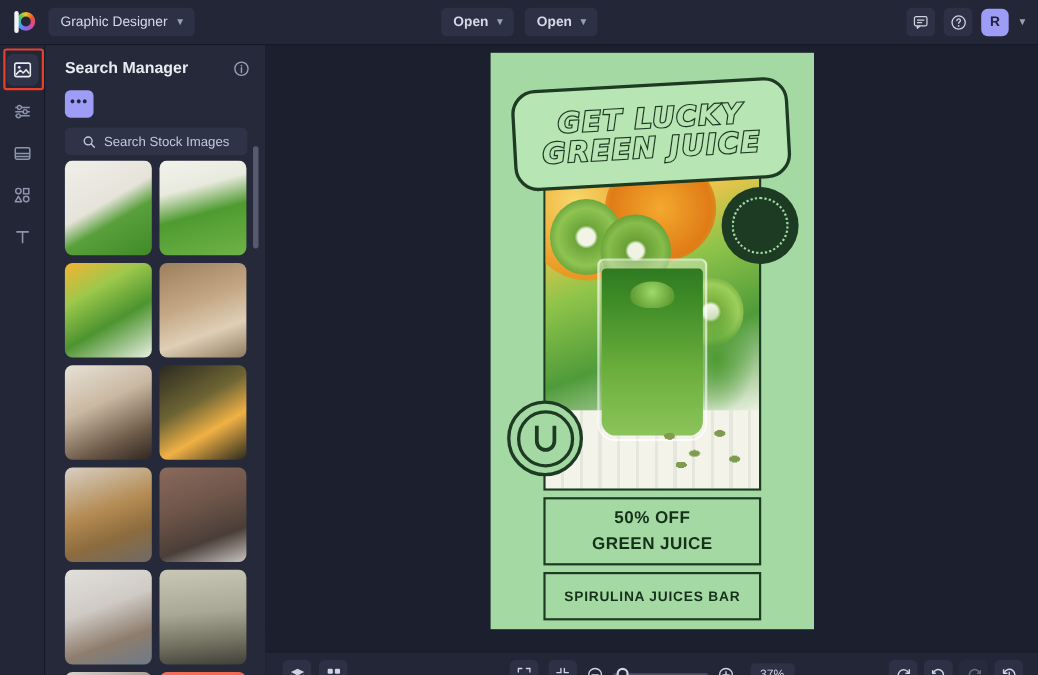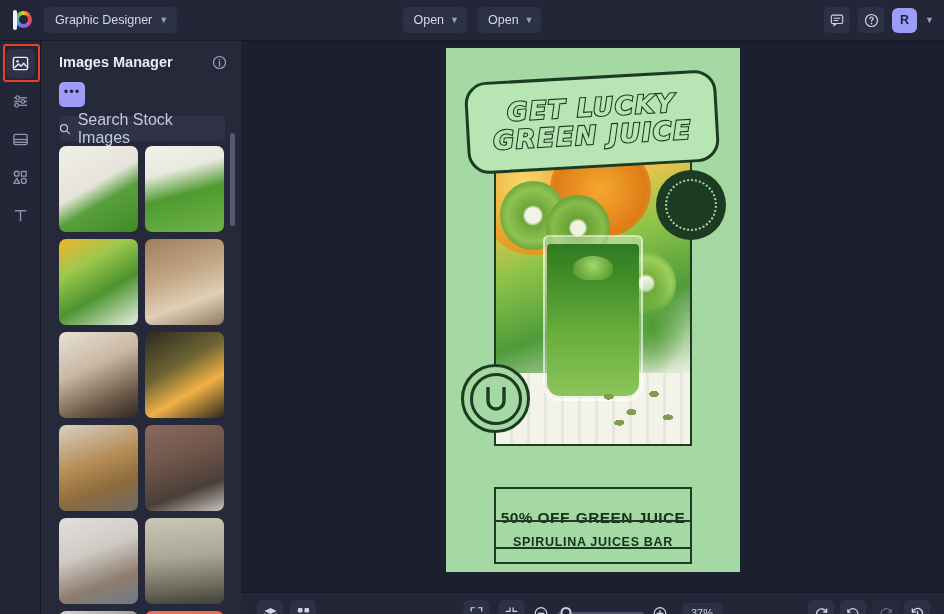--- a/index.html
+++ b/index.html
@@ -31,21 +31,21 @@
   .logo .hole {
     position: absolute; left: 8px; top: 6px; width: 9px; height: 9px; border-radius: 50%; background: #222637;
   }
   .proj-btn {
     height: 26px; padding: 0 9px 0 11px; border-radius: 5px; background: #2c3145;
     display: flex; align-items: center; gap: 7px;
     color: #d6d9e6; font-size: 12.5px; cursor: pointer;
   }
   .center-group {
     position: absolute; left: 50%; transform: translateX(-50%);
-    display: flex; gap: 10px; align-items: flex-end;
+    display: flex; gap: 10px; align-items: flex-end; font-weight: bold;
   }
   .menu-btn {
     height: 26px; padding: 0 8px 0 11px; border-radius: 5px; background: #2c3145;
     display: flex; align-items: center; gap: 6px; color: #d6d9e6; font-size: 12.5px; cursor: pointer;
   }
   .right-group {
     position: absolute; right: 10px; display: flex; align-items: center; gap: 8px;
   }
   .icon-btn {
     width: 26px; height: 26px; border-radius: 5px; background: #2c3145;
@@ -91,21 +91,21 @@
     font-size: 12.5px; display: flex; align-items: center; justify-content: center; cursor: pointer;
   }
   .btn-more {
     width: 26px; height: 25px; border-radius: 5px; background: #9d9cf7; color: #21243a;
     display: flex; align-items: center; justify-content: center; font-size: 13px;
     letter-spacing: 1px; cursor: pointer; padding-bottom: 6px;
   }
   .search-box {
     margin-top: 9px; height: 25px; border-radius: 5px; background: #2e3347;
     display: flex; align-items: center; justify-content: center; gap: 7px;
-    color: #c3c8da; font-size: 16px; cursor: pointer;
+    color: #c3c8da; font-size: 12px; cursor: pointer;
   }
   .grid-wrap {
     position: absolute; left: 0; top: 105px; width: 200px; height: 468px; overflow: hidden;
   }
   .thumb-grid {
     display: grid; grid-template-columns: 79px 79px; gap: 7px;
     padding: 0 0 0 18px;
   }
   .thumb { height: 86px; border-radius: 7px; overflow: hidden; position: relative; cursor: pointer; }
   .sbar { position: absolute; right: 6px; top: 92px; width: 5px; height: 93px; border-radius: 3px; background: #555a70; cursor: pointer; }
@@ -211,21 +211,21 @@
   }
   .badge-shoe .inner {
     width: 52px; height: 52px; border-radius: 50%; border: 3px solid #1d3a22;
     display: flex; align-items: center; justify-content: center;
   }
   .shoe { width: 26px; height: 28px; }
   
   .box-offer {
     position: absolute; left: 48px; top: 404px; width: 198px; height: 62px;
     border: 2.5px solid #1d3a22;
-    display: flex; flex-direction: row; align-items: center; justify-content: center; gap: 6px; margin-top: 35px;
+    display: flex; flex-direction: column; align-items: center; justify-content: center; gap: 6px;
   }
   .box-offer div { color: #15311a; font-size: 15.5px; font-weight: bold; letter-spacing: .4px; }
   .box-brand {
     position: absolute; left: 48px; top: 472px; width: 198px; height: 44px;
     border: 2.5px solid #1d3a22;
     display: flex; align-items: center; justify-content: center;
   }
   .box-brand div { color: #15311a; font-size: 12.5px; font-weight: bold; letter-spacing: .7px; }
 
   
@@ -339,21 +339,21 @@
       <svg width="17" height="17" viewBox="0 0 18 18">
         <line x1="3" y1="4" x2="15" y2="4" stroke="#8e95ad" stroke-width="1.5"></line>
         <line x1="9" y1="4" x2="9" y2="15" stroke="#8e95ad" stroke-width="1.5"></line>
       </svg>
     </div>
     <div class="rail-hl"></div>
   </div>
 
   <div class="panel">
     <div class="panel-head">
-      <div class="panel-title">Images Manager</div>
+      <div class="panel-title">Search Manager</div>
       <svg width="15" height="15" viewBox="0 0 16 16">
         <circle cx="8" cy="8" r="6.4" fill="none" stroke="#9aa0b8" stroke-width="1.3"></circle>
         <circle cx="8" cy="4.9" r=".85" fill="#9aa0b8"></circle>
         <line x1="8" y1="7" x2="8" y2="11.6" stroke="#9aa0b8" stroke-width="1.4" stroke-linecap="round"></line>
       </svg>
     </div>
 
     <div class="panel-ctrls">
       <div class="row1">
         <div class="btn-more">•••</div>

